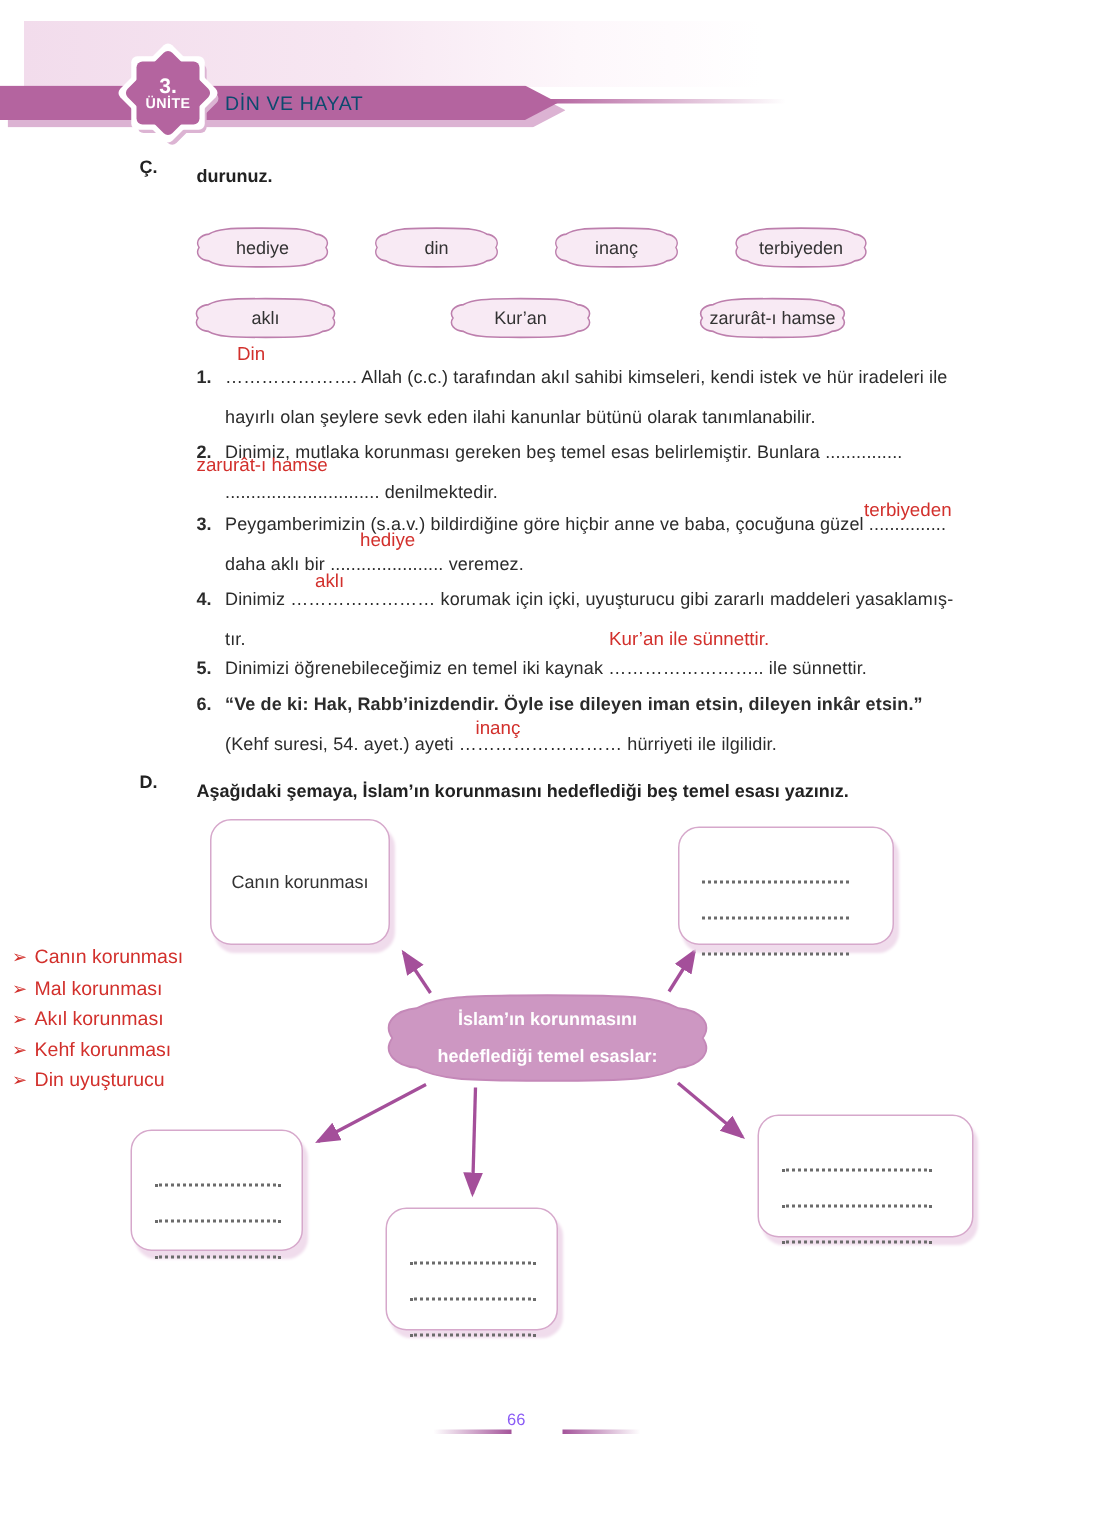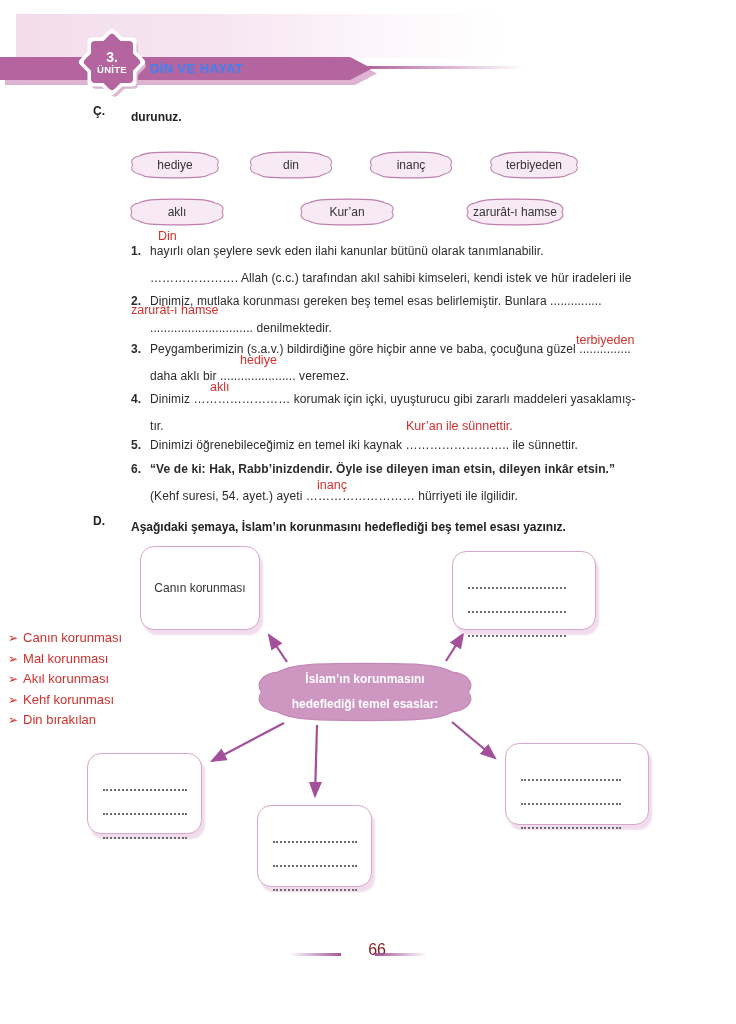--- a/index.html
+++ b/index.html
@@ -9,21 +9,21 @@
   
   .top-pink{position:absolute;left:16px;top:14px;width:492px;height:44px;
     background:linear-gradient(90deg,#f2dcec 0%,#f7e7f2 45%,#fdf7fb 75%,rgba(255,255,255,0) 100%);}
   .ribbon-shadow{position:absolute;left:5px;top:62px;width:372px;height:23px;background:#dcb3d3;
     clip-path:polygon(0 0,calc(100% - 22px) 0,100% 50%,calc(100% - 22px) 100%,0 100%);}
   .ribbon{position:absolute;left:0;top:57px;width:372px;height:23px;background:#b4649f;
     clip-path:polygon(0 0,calc(100% - 22px) 0,100% 50%,calc(100% - 22px) 100%,0 100%);}
   .ribbon-tail{position:absolute;left:366px;top:66px;width:158px;height:3px;
     background:linear-gradient(90deg,#b4649f 0%,rgba(180,100,159,0) 100%);}
   .ribbon-title{position:absolute;left:150px;top:57px;height:23px;line-height:23px;
-    color:#3b82f6;font-size:13px;font-weight:bold;letter-spacing:.4px;}
+    color:#0c4a6e;font-size:13px;font-weight:normal;letter-spacing:.4px;}
   .star{position:absolute;left:80px;top:30px;width:64px;height:64px;}
   .star .sq{position:absolute;left:50%;top:50%;border-radius:4px;}
   .sq-sh{width:46px;height:46px;background:#dcb4d3;transform:translate(-44%,-42%) rotate(0deg);}
   .sq-sh2{width:46px;height:46px;background:#dcb4d3;transform:translate(-44%,-42%) rotate(45deg);}
   .sq-w{width:49px;height:49px;background:#fff;transform:translate(-50%,-50%) rotate(0deg);}
   .sq-w2{width:49px;height:49px;background:#fff;transform:translate(-50%,-50%) rotate(45deg);}
   .sq-p{width:42px;height:42px;background:#b4649f;transform:translate(-50%,-50%) rotate(0deg);}
   .sq-p2{width:42px;height:42px;background:#b4649f;transform:translate(-50%,-50%) rotate(45deg);}
   .star-text{position:absolute;inset:0;display:flex;flex-direction:column;align-items:center;
     justify-content:center;color:#fff;font-weight:bold;z-index:3;}
@@ -59,22 +59,22 @@
   .center-text{position:absolute;inset:0;display:flex;flex-direction:column;align-items:center;
     justify-content:center;color:#fff;font-weight:bold;font-size:12px;line-height:25px;z-index:2;}
   .arrows{position:absolute;left:0;top:528px;width:736px;height:300px;pointer-events:none;}
 
   
   .red-list{position:absolute;left:8px;top:628px;color:#d2302c;font-size:13px;line-height:19.5px;}
   .red-list .rl-item{white-space:nowrap;}
   .red-list .blt{margin-right:5px;font-size:12px;}
 
   
-  .footer-num{position:absolute;left:338px;top:941px;width:48px;text-align:right;
-    font-size:16px;color:#7f1d1d;}
+  .footer-num{position:absolute;left:338px;top:941px;width:48px;text-align:left;
+    font-size:11px;color:#8b5cf6;}
   .fbar{position:absolute;top:953px;height:3px;width:52px;}
   .fbar.l{left:289px;background:linear-gradient(90deg,rgba(164,84,154,0),#a4549a);}
   .fbar.r{left:375px;background:linear-gradient(270deg,rgba(164,84,154,0),#a4549a);}
 </style>
 </head>
 <body>
 
 <div class="page">
 
   <div class="top-pink"></div>
@@ -140,22 +140,22 @@
   <div class="badge" style="left:463px;top:198px;width:104px;">
     <svg viewBox="0 0 200 50" preserveAspectRatio="none">
         <path d="M10 25 C4 17 12 10 24 9 C36 3 50 2 100 2 C150 2 164 3 176 9 C188 10 196 17 190 25 C196 33 188 40 176 41 C164 47 150 48 100 48 C50 48 36 47 24 41 C12 40 4 33 10 25 Z" fill="#f8eaf4" stroke="#bd7fad" stroke-width="2"></path>
       </svg>
     <span>zarurât-ı hamse</span>
   </div>
 
   <div class="item" style="top:238px;">
     <span class="num">1.</span>
     <div class="lines">
+      <div class="line">…………………. Allah (c.c.) tarafından akıl sahibi kimseleri, kendi istek ve hür iradeleri ile</div>
       <div class="line">hayırlı olan şeylere sevk eden ilahi kanunlar bütünü olarak tanımlanabilir.</div>
-      <div class="line">…………………. Allah (c.c.) tarafından akıl sahibi kimseleri, kendi istek ve hür iradeleri ile</div>
     </div>
     <span class="red" style="left:27px;top:-9px;">Din</span>
   </div>
 
   <div class="item" style="top:288px;">
     <span class="num">2.</span>
     <div class="lines">
       <div class="line">Dinimiz, mutlaka korunması gereken beş temel esas belirlemiştir. Bunlara ...............</div>
       <div class="line">.............................. denilmektedir.</div>
     </div>
@@ -260,20 +260,20 @@
       <div>İslam’ın korunmasını</div>
       <div>hedeflediği temel esaslar:</div>
     </div>
   </div>
 
   <div class="red-list">
     <div class="rl-item"><span class="blt">➢</span><span>Canın korunması</span></div>
     <div class="rl-item"><span class="blt">➢</span><span>Mal korunması</span></div>
     <div class="rl-item"><span class="blt">➢</span><span>Akıl korunması</span></div>
     <div class="rl-item"><span class="blt">➢</span><span>Kehf korunması</span></div>
-    <div class="rl-item"><span class="blt">➢</span><span>Din bırakılan</span></div>
+    <div class="rl-item"><span class="blt">➢</span><span>Din uyuşturucu</span></div>
   </div>
 
   <div class="fbar l"></div>
   <div class="footer-num">66</div>
   <div class="fbar r"></div>
 
 </div>
 
 </body></html>

